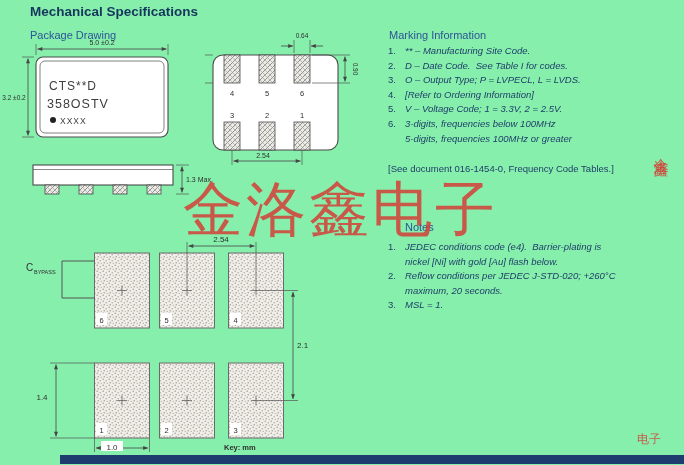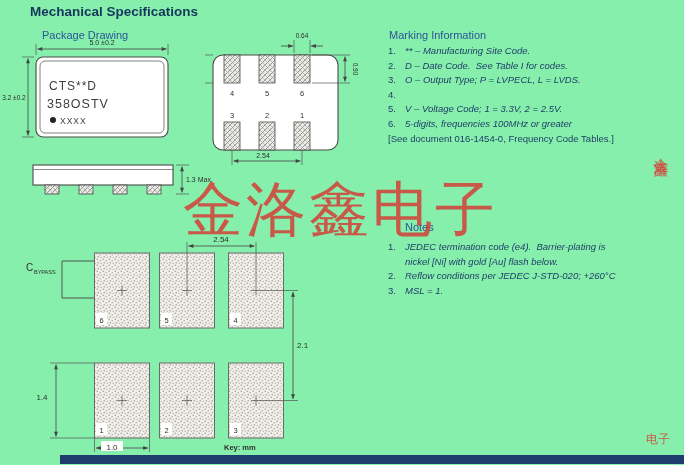--- a/index.html
+++ b/index.html
@@ -1,20 +1,20 @@
 <!DOCTYPE html>
 <html><head>
 <meta charset="utf-8">
 <style>
   html,body{margin:0;padding:0;background:#ffffff;}
   .page{position:relative;width:684px;height:465px;background:#86efac;overflow:hidden;
         font-family:"Liberation Sans",sans-serif;}
   .title{position:absolute;left:30px;top:4px;font-size:13.5px;font-weight:bold;color:#17365d;margin:0;}
   .section-h{position:absolute;font-size:11px;font-weight:500;color:#2e5496;}
-  .h-pkg{left:30px;top:29px;margin-left:12px;}
+  .h-pkg{left:30px;top:29px;}
   .h-marking{left:389px;top:29px;}
   .h-padlayout{left:30px;top:216px;}
   .h-notes{left:405px;top:221px;}
 
   .drawings{position:absolute;left:0;top:0;z-index:1;}
   svg text{font-family:"Liberation Sans",sans-serif;fill:#2e2e2e;}
   .ln{stroke:#555;stroke-width:1;fill:none;}
   .ext{stroke:#555;stroke-width:0.7;fill:none;}
   .dimline{stroke:#444;stroke-width:0.8;fill:none;}
   .outline{fill:#ffffff;stroke:#4a4a4a;stroke-width:1.1;}
@@ -32,28 +32,28 @@
   .capsub{font-size:5.5px;}
   .key{font-size:7.5px;font-weight:bold;}
 
   .list{position:absolute;width:296px;font-size:9.5px;line-height:14.6px;color:#21406a;z-index:2;}
   .marking-list{left:388px;top:44px;}
   .notes-list{left:388px;top:240px;}
   .li{display:flex;}
   .num{width:17px;flex:none;}
   .txt{flex:1;}
   .txt .line{display:block;white-space:pre-wrap;font-style:italic;}
-  .footnote{margin-top:0;white-space:pre-wrap;}
+  .footnote{margin-top:16px;white-space:pre-wrap;}
 
   .watermark{position:absolute;left:183px;top:180px;font-size:60px;line-height:1;font-weight:400;
              letter-spacing:3px;color:rgba(215,55,50,0.82);z-index:6;pointer-events:none;}
   .watermark-side{position:absolute;left:651px;top:146px;writing-mode:vertical-rl;font-size:15px;
              letter-spacing:2px;color:rgba(215,55,50,0.75);z-index:6;pointer-events:none;}
   .watermark-bottom{position:absolute;left:637px;top:431px;font-size:12px;
-             color:rgba(215,55,50,0.8);z-index:6;pointer-events:none;margin-left:9px;}
+             color:rgba(215,55,50,0.8);z-index:6;pointer-events:none;}
   .footer-bar{position:absolute;left:60px;top:455px;width:624px;height:9px;background:#1e3c6e;z-index:3;}
 </style>
 </head>
 <body>
 
 <div class="page">
 
   <h1 class="title">Mechanical Specifications</h1>
   <div class="section-h h-pkg">Package Drawing</div>
   <div class="section-h h-marking">Marking Information</div>
@@ -206,49 +206,52 @@
     </div>
     <div class="li">
       <span class="num">3.</span>
       <span class="txt">
           <span class="line">O – Output Type; P = LVPECL, L = LVDS.</span>
         </span>
     </div>
     <div class="li">
       <span class="num">4.</span>
       <span class="txt">
+        <span class="line">[Refer to Ordering Information]</span>
       </span>
     </div>
     <div class="li">
       <span class="num">5.</span>
       <span class="txt">
           <span class="line">V – Voltage Code; 1 = 3.3V, 2 = 2.5V.</span>
         </span>
     </div>
     <div class="li">
       <span class="num">6.</span>
       <span class="txt">
+        <span class="line">3-digits, frequencies below 100MHz</span>
         <span class="line">5-digits, frequencies 100MHz or greater</span>
       </span>
     </div>
     <div class="footnote">[See document 016-1454-0, Frequency Code Tables.]</div>
   </div>
 
   <div class="list notes-list">
     <div class="li">
       <span class="num">1.</span>
       <span class="txt">
-        <span class="line">JEDEC termination code (e4).  Barrier-plating is</span>
+        <span class="line">JEDEC conditions code (e4).  Barrier-plating is</span>
         <span class="line">nickel [Ni] with gold [Au] flash below.</span>
       </span>
     </div>
     <div class="li">
       <span class="num">2.</span>
       <span class="txt">
         <span class="line">Reflow conditions per JEDEC J-STD-020; +260°C</span>
+        <span class="line">maximum, 20 seconds.</span>
       </span>
     </div>
     <div class="li">
       <span class="num">3.</span>
       <span class="txt">
           <span class="line">MSL = 1.</span>
         </span>
     </div>
   </div>
 

